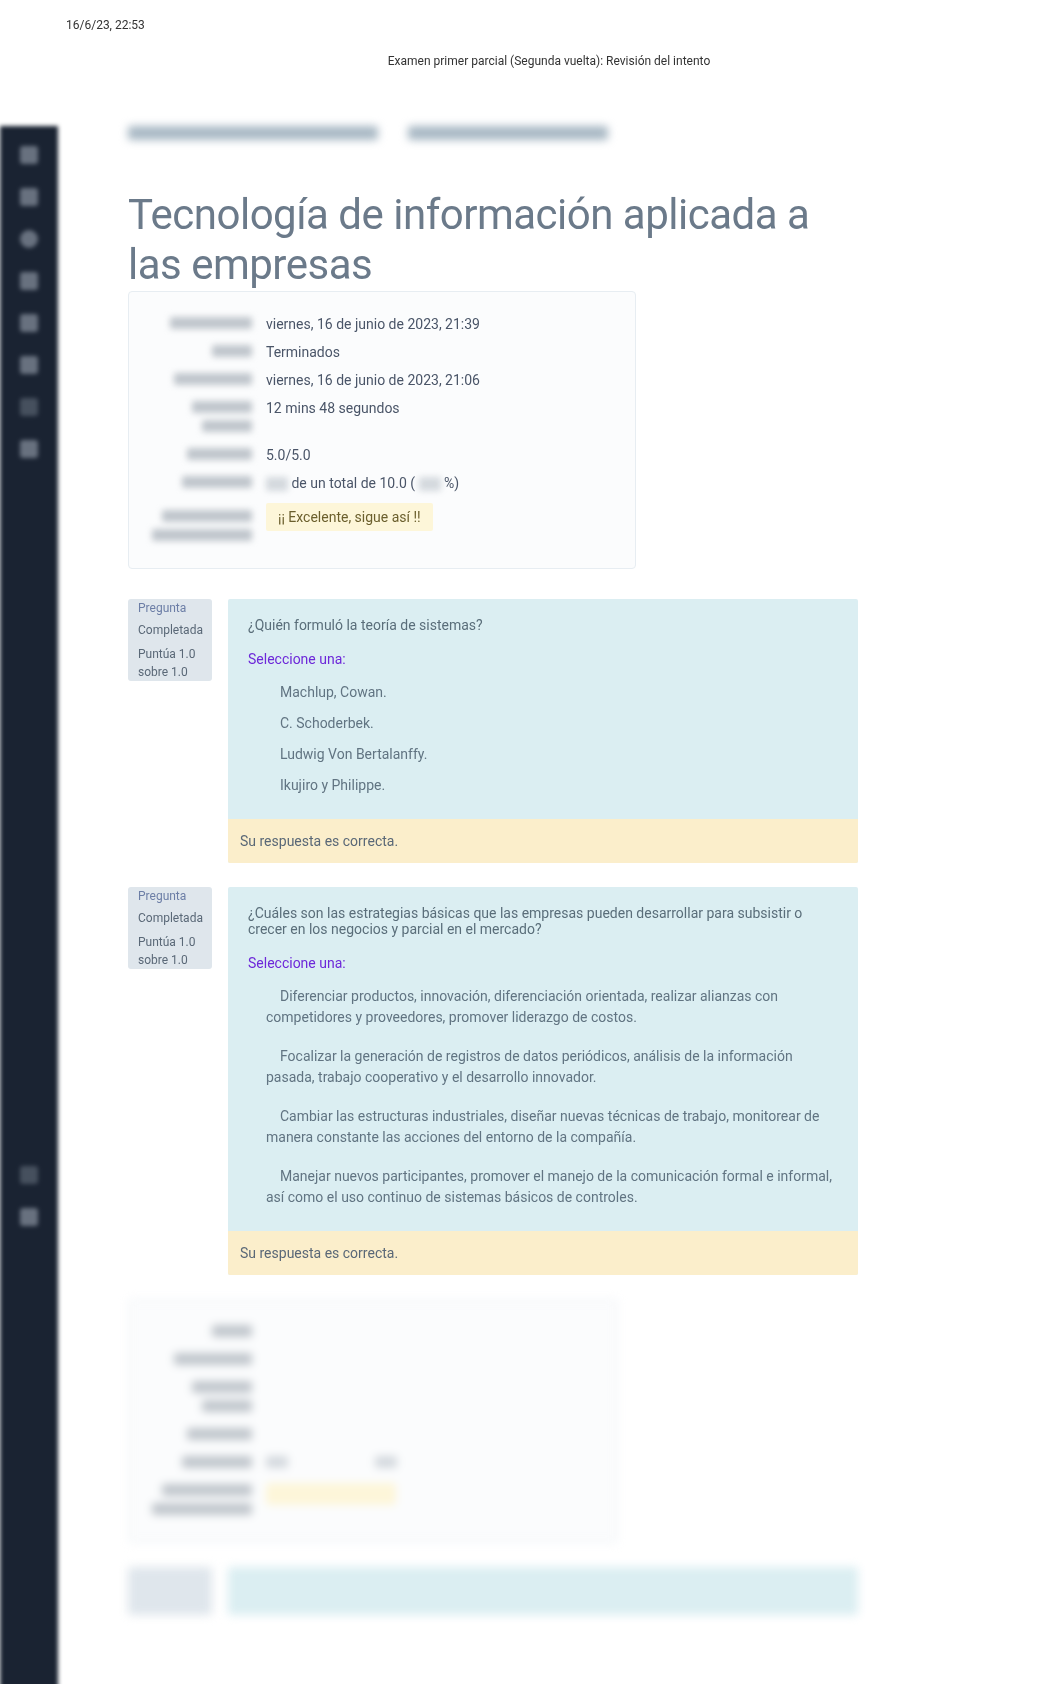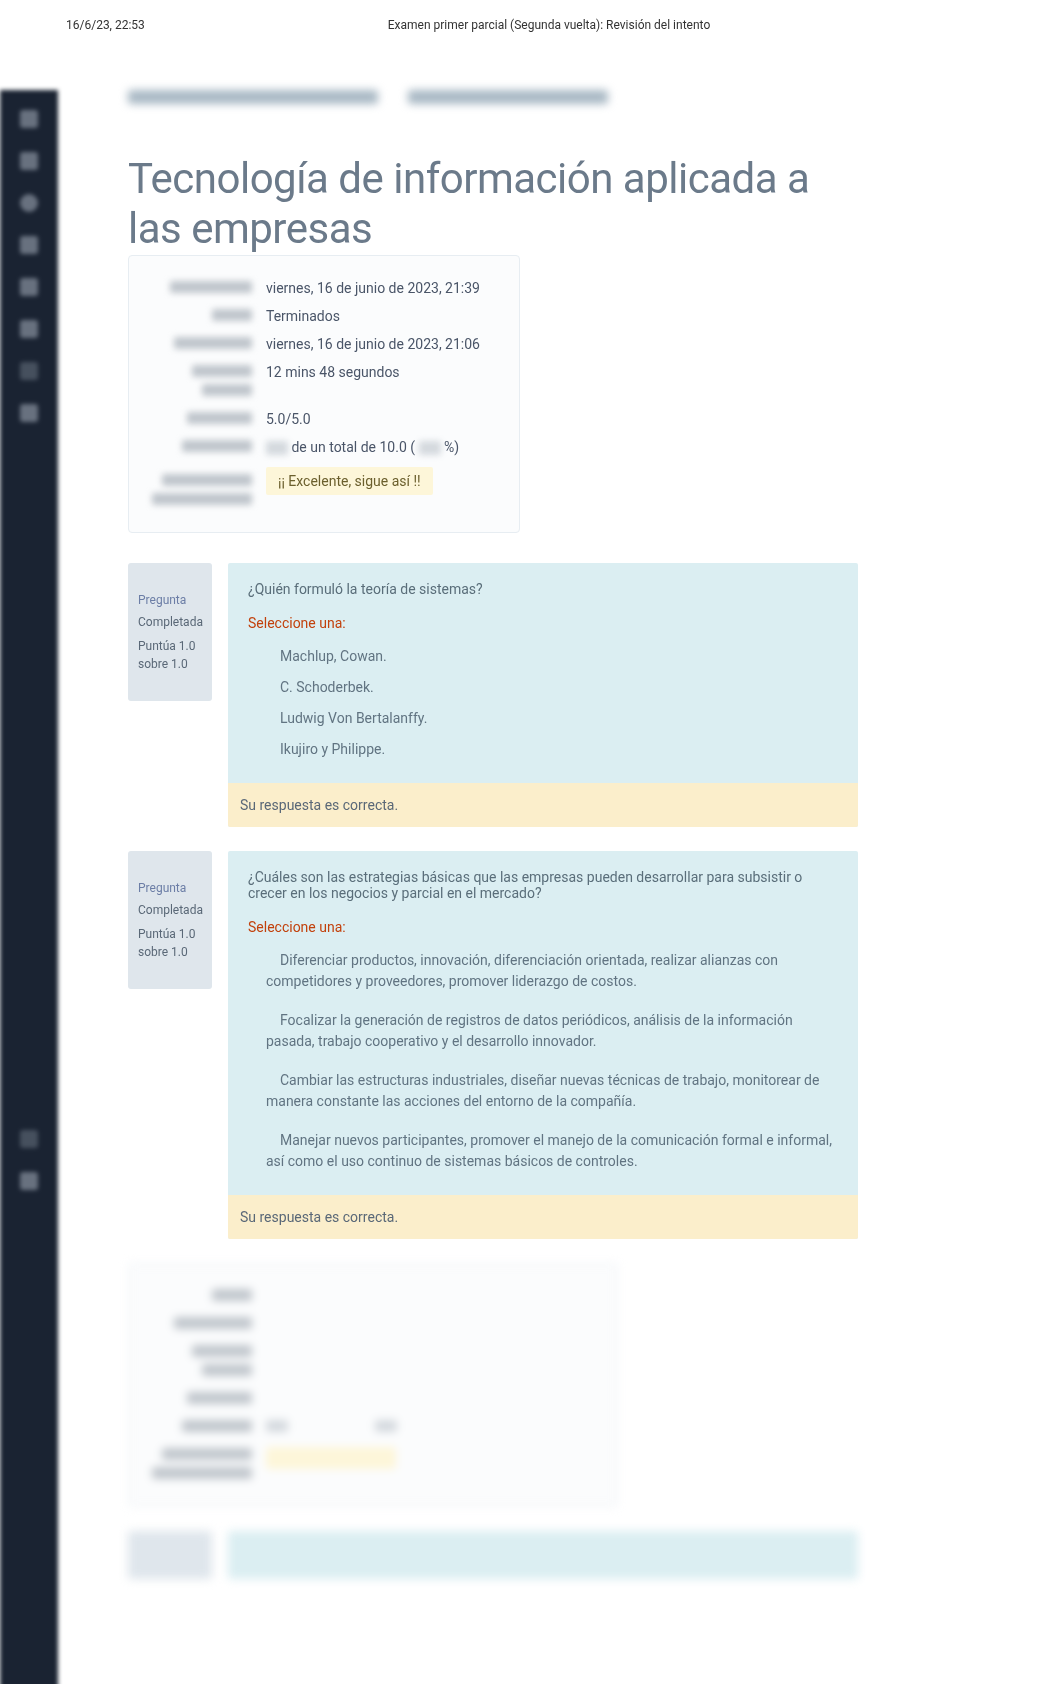--- a/index.html
+++ b/index.html
@@ -10,21 +10,21 @@
     font-size: 14px;
   }
   .topbar {
     display: flex;
     justify-content: space-between;
     padding: 18px 30px 18px 30px;
     font-size: 12px;
     color: #333;
   }
   .topbar-left { flex: 1; margin-left: 36px; }
-  .topbar-center { flex: 2; text-align: center; }
+  .topbar-center { flex: 2; text-align: center; margin-top: 36px; }
   .topbar-right { flex: 1; }
   .container {
     display: flex;
     margin-top: 40px;
   }
   .sidebar {
     width: 58px;
     background: #1a2332;
     min-height: 1600px;
     display: flex;
@@ -71,21 +71,21 @@
     font-weight: 400;
     color: #6b7a8a;
     line-height: 1.2;
     letter-spacing: -0.5px;
   }
   .summary-box {
     background: #fbfcfd;
     border: 1px solid #e7edf2;
     border-radius: 4px;
     padding: 18px 22px;
-    width: 392px;
+    width: 508px;
     margin-bottom: 30px;
   }
   .summary-row {
     display: flex;
     align-items: baseline;
     padding: 6px 0;
   }
   .summary-label {
     width: 115px;
     text-align: right;
@@ -122,21 +122,21 @@
   .question-block {
     display: flex;
     gap: 16px;
     margin-bottom: 24px;
     align-items: flex-start;
   }
   .question-meta {
     width: 84px;
     background: #dfe6ec;
     border-radius: 3px;
-    padding: 28px 10px;
+    padding: 0 10px;
     font-size: 12px;
     color: #5a6877;
     line-height: 1.5;
   }
   .question-meta .q-label {
     color: #6c7ea6;
     margin-bottom: 4px;
   }
   .question-body {
     flex: 1;
@@ -144,21 +144,21 @@
     border-radius: 2px;
     padding: 18px 20px;
     position: relative;
   }
   .question-text {
     color: #5a6e7a;
     margin-bottom: 18px;
     font-size: 14px;
   }
   .select-prompt {
-    color: #c2410c;
+    color: #6d28d9;
     margin-bottom: 10px;
   }
   .option-row {
     padding: 5px 0 5px 18px;
     color: #617482;
     font-size: 14px;
     line-height: 1.5;
   }
   .option-row.indent {
     padding-left: 32px;

